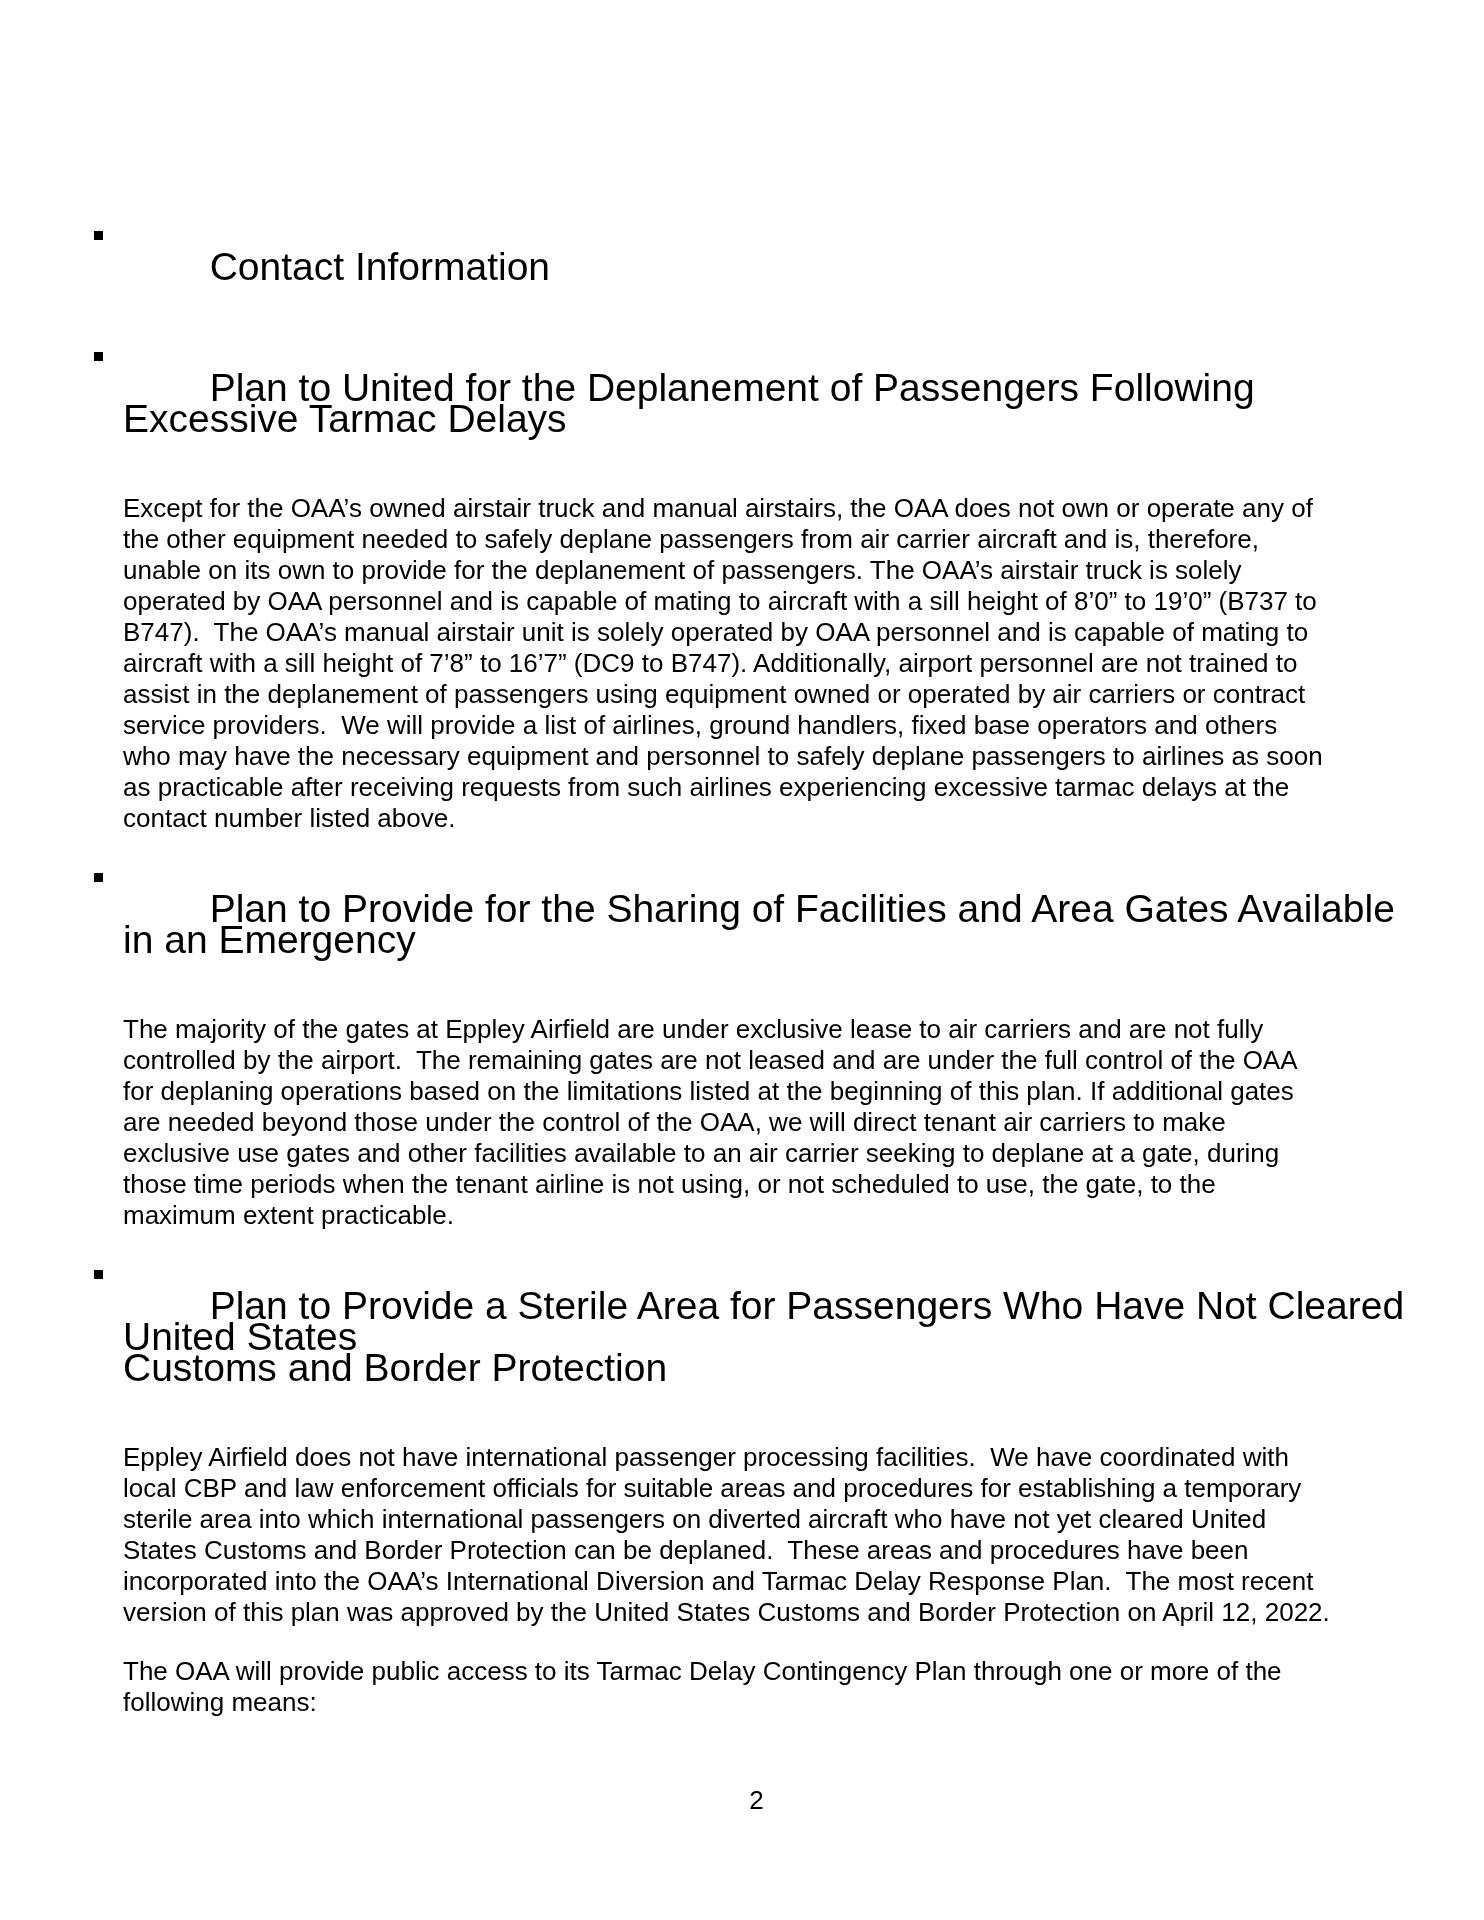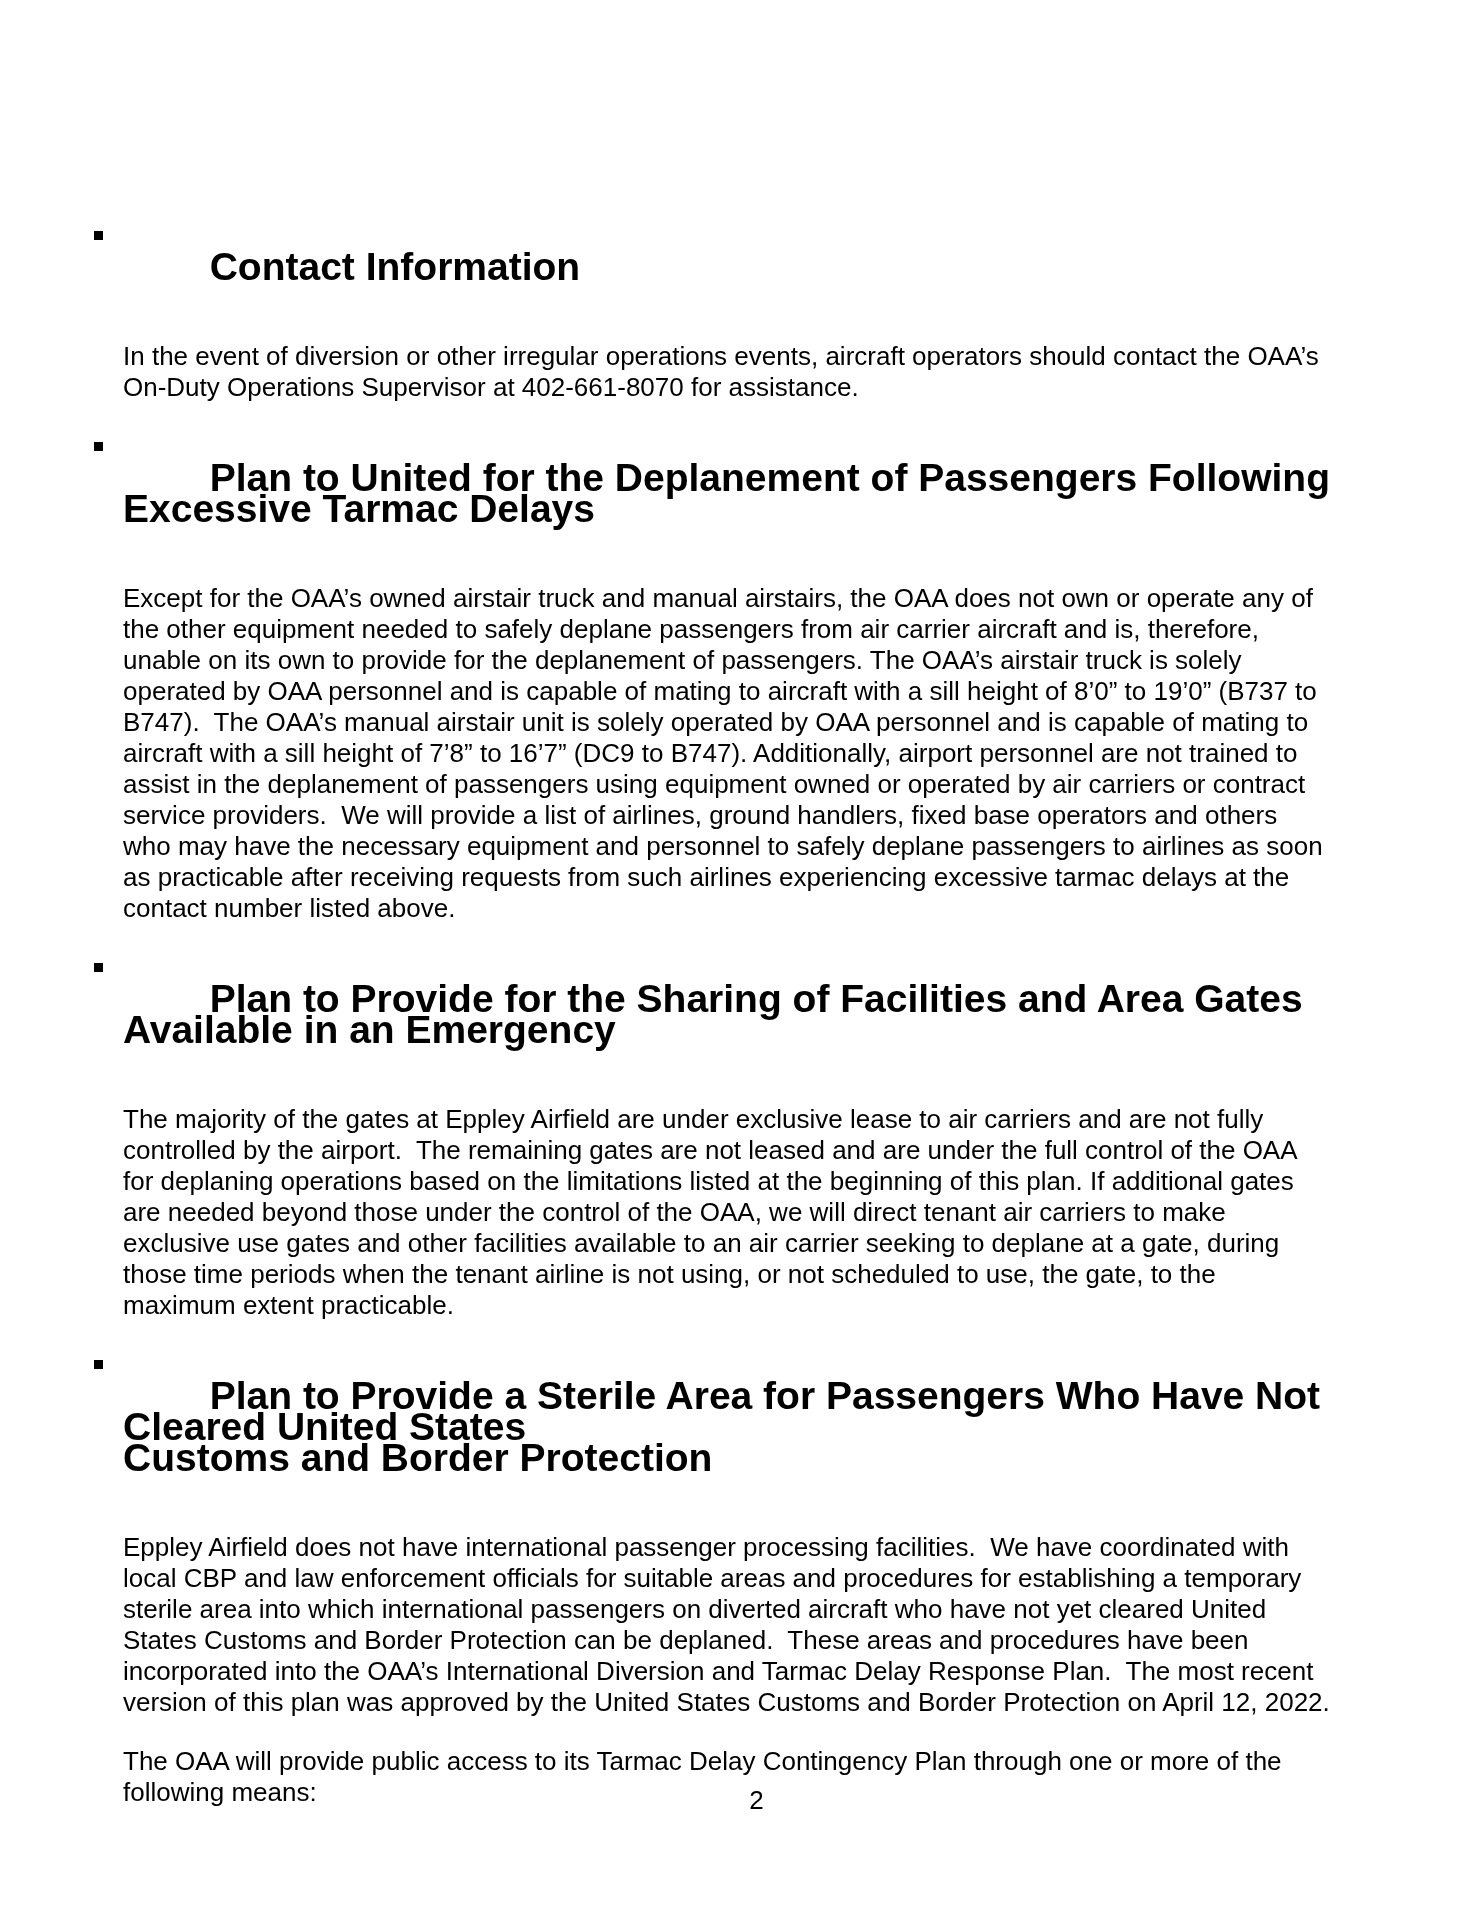--- a/index.html
+++ b/index.html
@@ -16,21 +16,21 @@
   }
   .content {
     position: absolute;
     top: 220px;
     left: 123px;
     width: 1300px;
   }
   .doc-heading {
     position: relative;
     margin: 0 0 28px 0;
-    font-weight: 700;
+    font-weight: 400;
     white-space: pre-wrap;
   }
   .sq-bullet {
     position: absolute;
     left: -29px;
     top: 11px;
     width: 9px;
     height: 9px;
     background: #000000;
   }
@@ -49,22 +49,20 @@
 </head>
 <body>
 
 <div class="page">
   <div class="content">
 
     <section>
       <h2 class="doc-heading">
         <span class="sq-bullet"></span><span>Contact Information</span>
       </h2>
-      <p class="para">In the event of diversion or other irregular operations events, aircraft operators should contact the OAA’s
-On-Duty Operations Supervisor at 402-661-8070 for assistance.</p>
     </section>
 
     <section>
       <h2 class="doc-heading">
         <span class="sq-bullet"></span><span>Plan to United for the Deplanement of Passengers Following Excessive Tarmac Delays</span>
       </h2>
       <p class="para">Except for the OAA’s owned airstair truck and manual airstairs, the OAA does not own or operate any of
 the other equipment needed to safely deplane passengers from air carrier aircraft and is, therefore,
 unable on its own to provide for the deplanement of passengers. The OAA’s airstair truck is solely
 operated by OAA personnel and is capable of mating to aircraft with a sill height of 8’0” to 19’0” (B737 to

